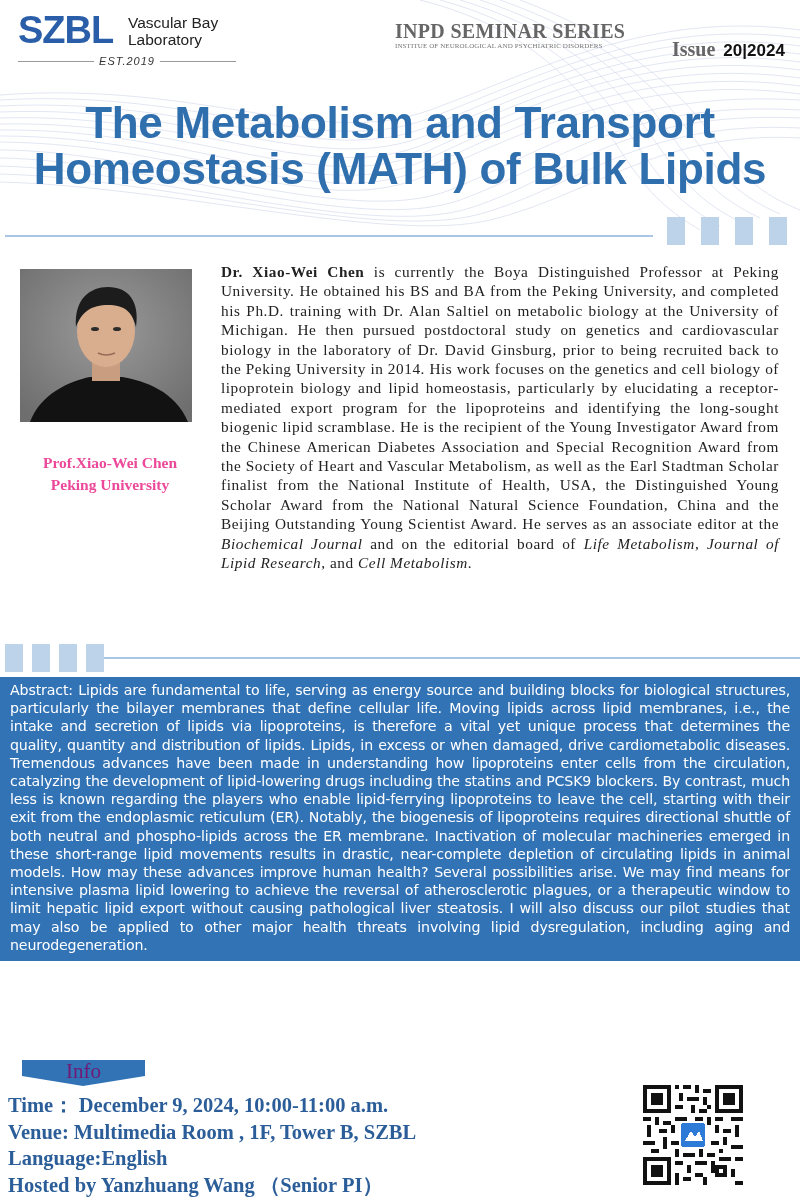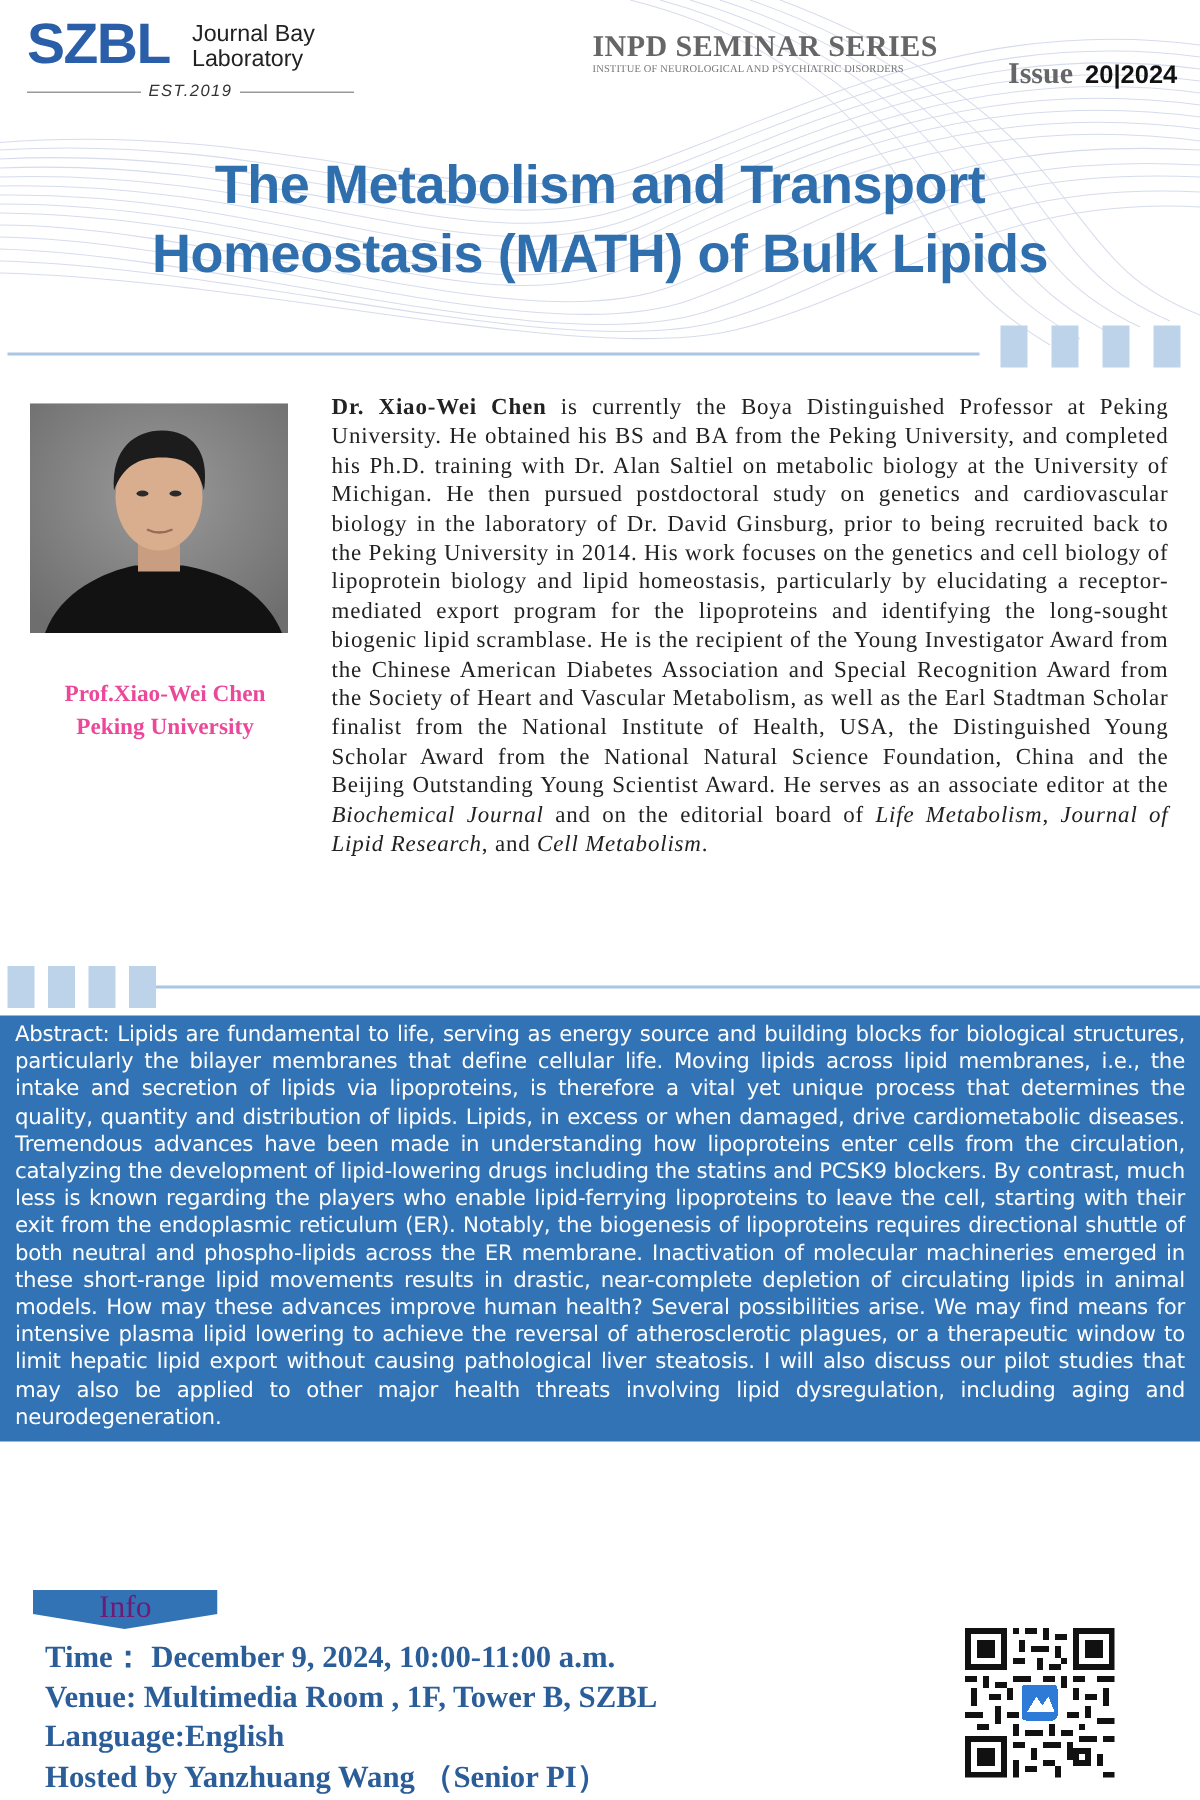--- a/index.html
+++ b/index.html
@@ -18,21 +18,21 @@
   .logo-est span { font-family: "Liberation Sans", sans-serif; font-size: 11px; color: #333; padding: 0 5px; letter-spacing: 1px; }
 
   .series { position: absolute; left: 395px; top: 20px; z-index: 2; }
   .series-title { font-family: "Liberation Serif", serif; font-weight: bold; font-size: 20px; color: #666; letter-spacing: 0.3px; line-height: 22px; }
   .series-sub { font-family: "Liberation Serif", serif; font-size: 7px; color: #777; letter-spacing: 0.1px; line-height: 9px; }
   .issue { position: absolute; left: 672px; top: 22px; z-index: 2; white-space: nowrap; margin-top: 16px; }
   .issue-label { font-family: "Liberation Serif", serif; font-weight: bold; font-size: 20px; color: #666; }
   .issue-num { font-family: "Liberation Sans", sans-serif; font-weight: bold; font-size: 17px; color: #111; margin-left: 8px; }
 
   .title { position: absolute; left: 0; top: 100px; width: 800px; text-align: center; z-index: 2;
-           font-family: "Liberation Sans", sans-serif; font-weight: bold; font-size: 36px; line-height: 46px; color: #2f6fad; letter-spacing: -0.3px; }
+           font-family: "Liberation Sans", sans-serif; font-weight: bold; font-size: 44px; line-height: 46px; color: #2f6fad; letter-spacing: -0.3px; }
 
   .divider-top { position: absolute; left: 5px; top: 235px; width: 648px; height: 2px; background: #a9c6e4; z-index: 2; }
   .bars { position: absolute; display: flex; gap: 5px; z-index: 2; }
   .bars .bar { width: 18px; height: 28px; background: #bcd3ea; }
   .bars-top { left: 667px; top: 217px; gap: 16px; }
   .bars-bottom { left: 5px; top: 644px; gap: 5px; }
   .bars-bottom .bar { width: 18px; height: 28px; margin-right: 4px; }
   .divider-bottom { position: absolute; left: 96px; top: 657px; width: 704px; height: 2px; background: #a9c6e4; }
 
   
@@ -45,21 +45,21 @@
   .bio i { font-style: italic; }
 
   
   .abstract { position: absolute; left: 0; top: 677px; width: 800px; height: 284px; background: #3273b6; }
   .abstract-text { position: absolute; left: 10px; top: 4px; width: 780px; font-family: "DejaVu Sans", sans-serif; font-size: 14.2px; line-height: 18.2px; color: #ffffff; text-align: justify; letter-spacing: -0.15px; }
 
   
   .info-tag { position: absolute; left: 22px; top: 1060px; width: 123px; height: 26px; z-index: 2; }
   .info-tag svg { position: absolute; left: 0; top: 0; }
   .info-tag span { position: absolute; left: 0; top: 0; width: 123px; text-align: center; font-family: "Liberation Serif", serif; font-size: 21px; line-height: 22px; color: #701a75; }
-  .info-lines { position: absolute; left: 30px; top: 1092px; font-family: "Liberation Serif", serif; font-weight: bold; font-size: 20.5px; line-height: 26.5px; color: #2b5d99; white-space: nowrap; }
+  .info-lines { position: absolute; left: 8px; top: 1092px; font-family: "Liberation Serif", serif; font-weight: bold; font-size: 20.5px; line-height: 26.5px; color: #2b5d99; white-space: nowrap; }
 
   .qr { position: absolute; left: 643px; top: 1085px; width: 100px; height: 100px; }
   .qr svg { width: 100%; height: 100%; display: block; }
 </style>
 </head>
 <body>
 
 <svg class="waves" viewBox="0 0 800 260" preserveAspectRatio="none">
   <g fill="none" stroke="#c9d0e6" stroke-width="0.7" opacity="0.75">
     <path d="M0 95 C 200 80, 320 150, 430 110 S 650 10, 800 30"></path>
@@ -81,21 +81,21 @@
     <path d="M460 0 C 540 24, 600 64, 640 120 S 690 196, 740 222"></path>
     <path d="M480 0 C 560 26, 620 66, 660 120 S 710 194, 760 218"></path>
     <path d="M500 0 C 580 28, 640 68, 680 120 S 730 192, 780 214"></path>
     <path d="M520 0 C 600 30, 660 70, 700 120 S 750 190, 800 210"></path>
   </g>
 </svg>
 
 <div class="logo">
   <div class="logo-mark">SZBL</div>
   <div class="logo-name">
-    <div>Journal Bay</div>
+    <div>Vascular Bay</div>
     <div>Laboratory</div>
   </div>
   <div class="logo-est">
     <div class="rule"></div>
     <span>EST.2019</span>
     <div class="rule"></div>
   </div>
 </div>
 
 <div class="series">

